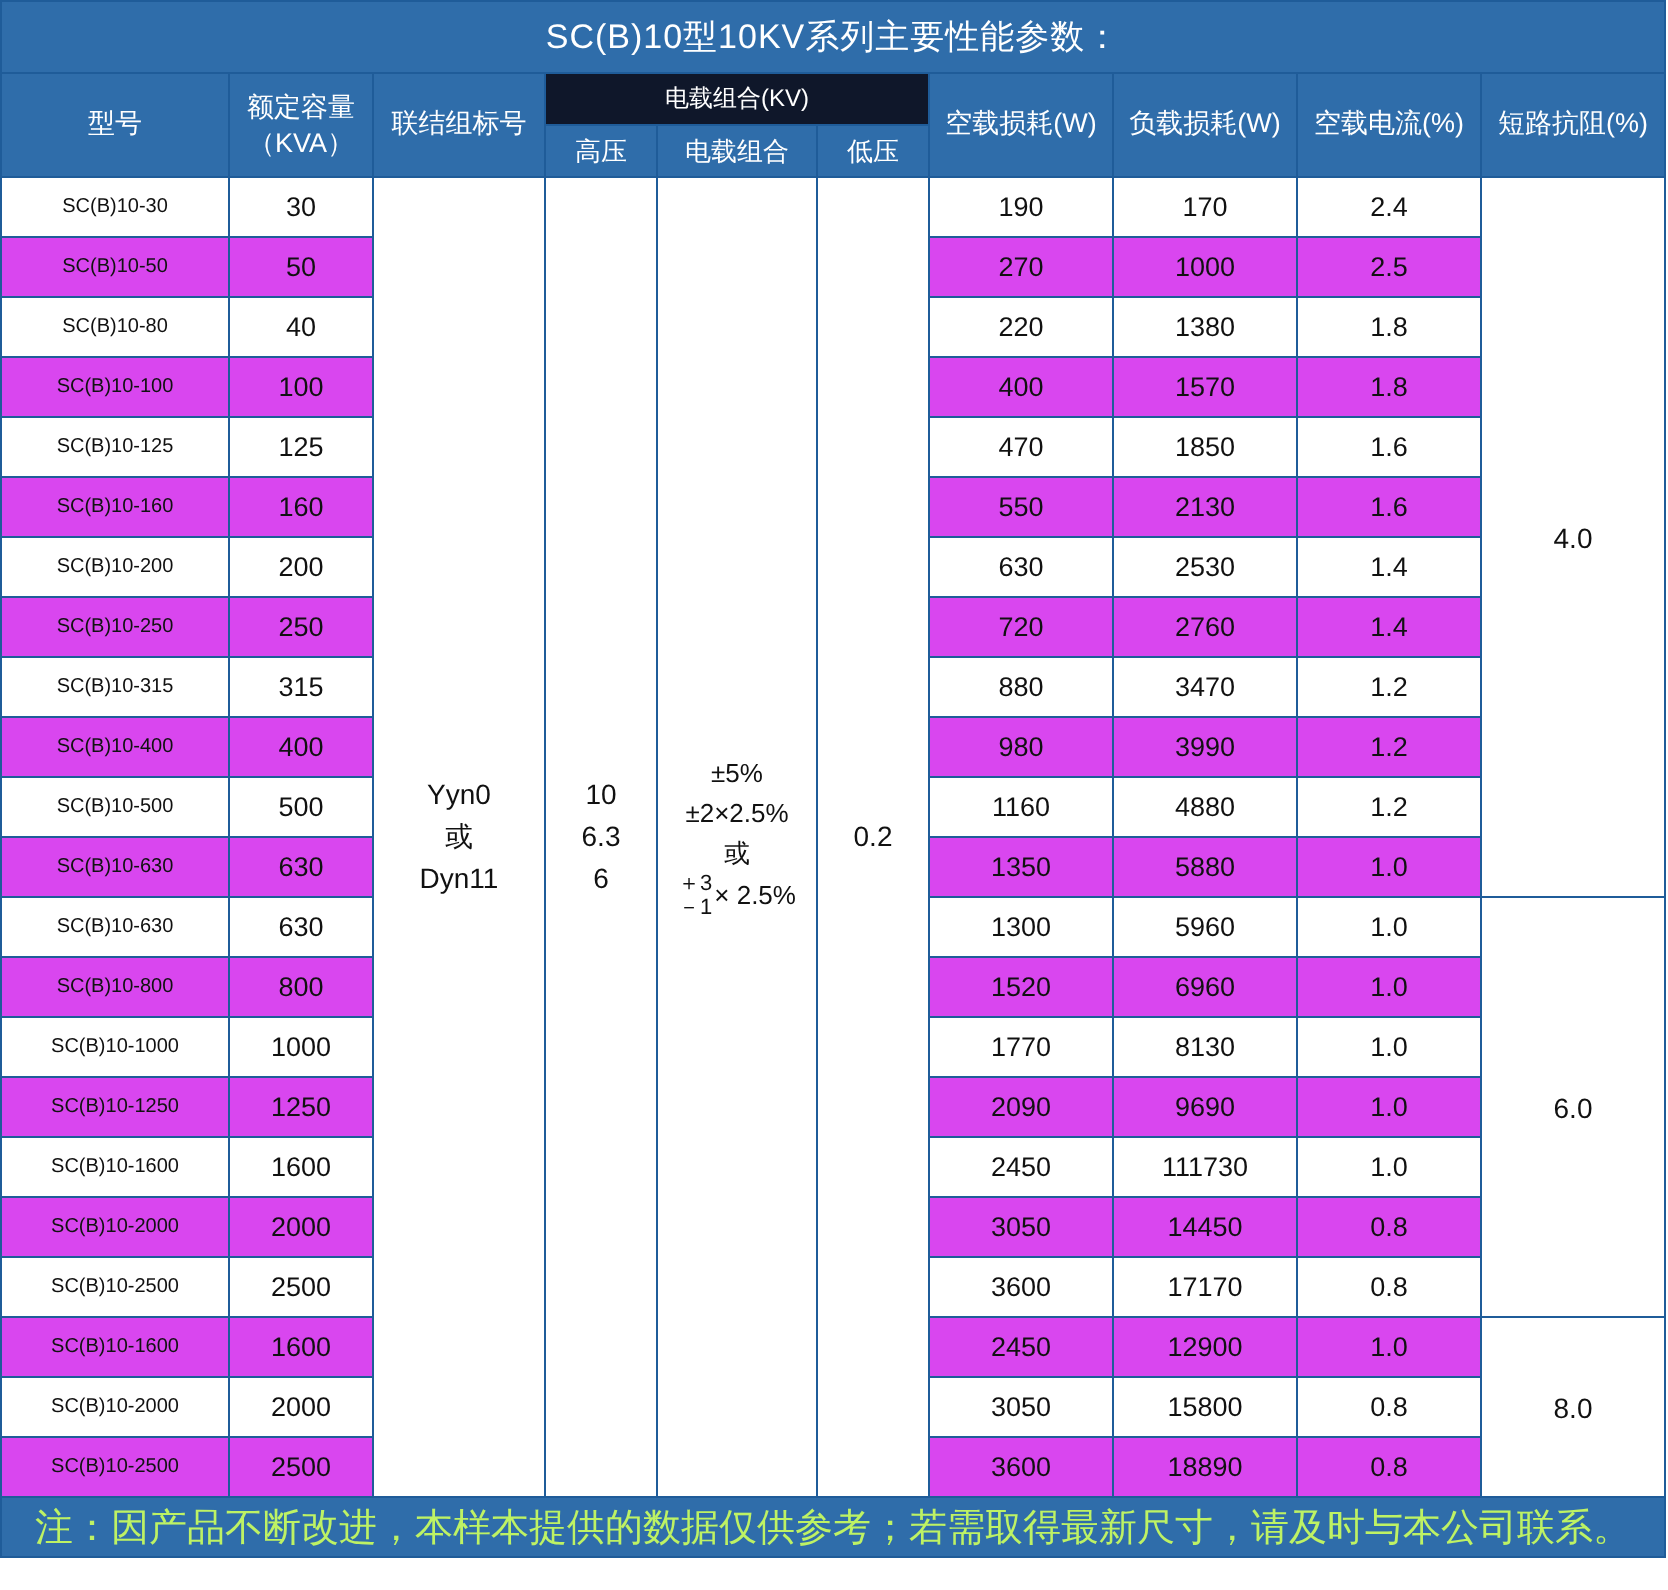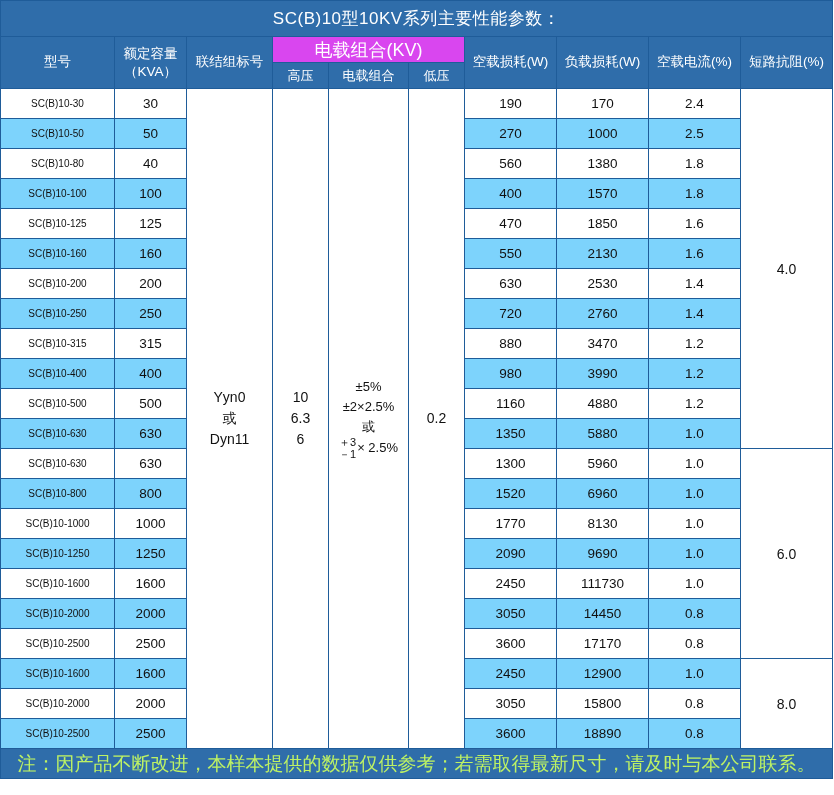--- a/index.html
+++ b/index.html
@@ -45,28 +45,28 @@
     font-size: 13.5px;
     line-height: 1.35;
   }
   .hdr-sub {
     background: #2f6daa;
     color: #ffffff;
     font-size: 13px;
     height: 26px;
   }
   .hdr-group {
-    background: #d946ef;
+    background: #0f172a;
     color: #ffffff;
-    font-size: 18px;
+    font-size: 12px;
     height: 26px;
   }
   
   .row-a td { background: #ffffff; color: #111111; }
-  .row-b td { background: #7dd3fc; color: #111111; }
+  .row-b td { background: #d946ef; color: #111111; }
   td.data {
     height: 30px;
     font-size: 13.5px;
   }
   td.model { font-size: 10px; }
   
   td.vmerge {
     background: #ffffff !important;
     color: #111111;
     font-size: 14px;
@@ -171,21 +171,21 @@
       <tr class="row-b">
         <td class="data model">SC(B)10-50</td>
         <td class="data">50</td>
         <td class="data">270</td>
         <td class="data">1000</td>
         <td class="data">2.5</td>
       </tr>
       <tr class="row-a">
         <td class="data model">SC(B)10-80</td>
         <td class="data">40</td>
-        <td class="data">560</td>
+        <td class="data">220</td>
         <td class="data">1380</td>
         <td class="data">1.8</td>
       </tr>
       <tr class="row-b">
         <td class="data model">SC(B)10-100</td>
         <td class="data">100</td>
         <td class="data">400</td>
         <td class="data">1570</td>
         <td class="data">1.8</td>
       </tr>

